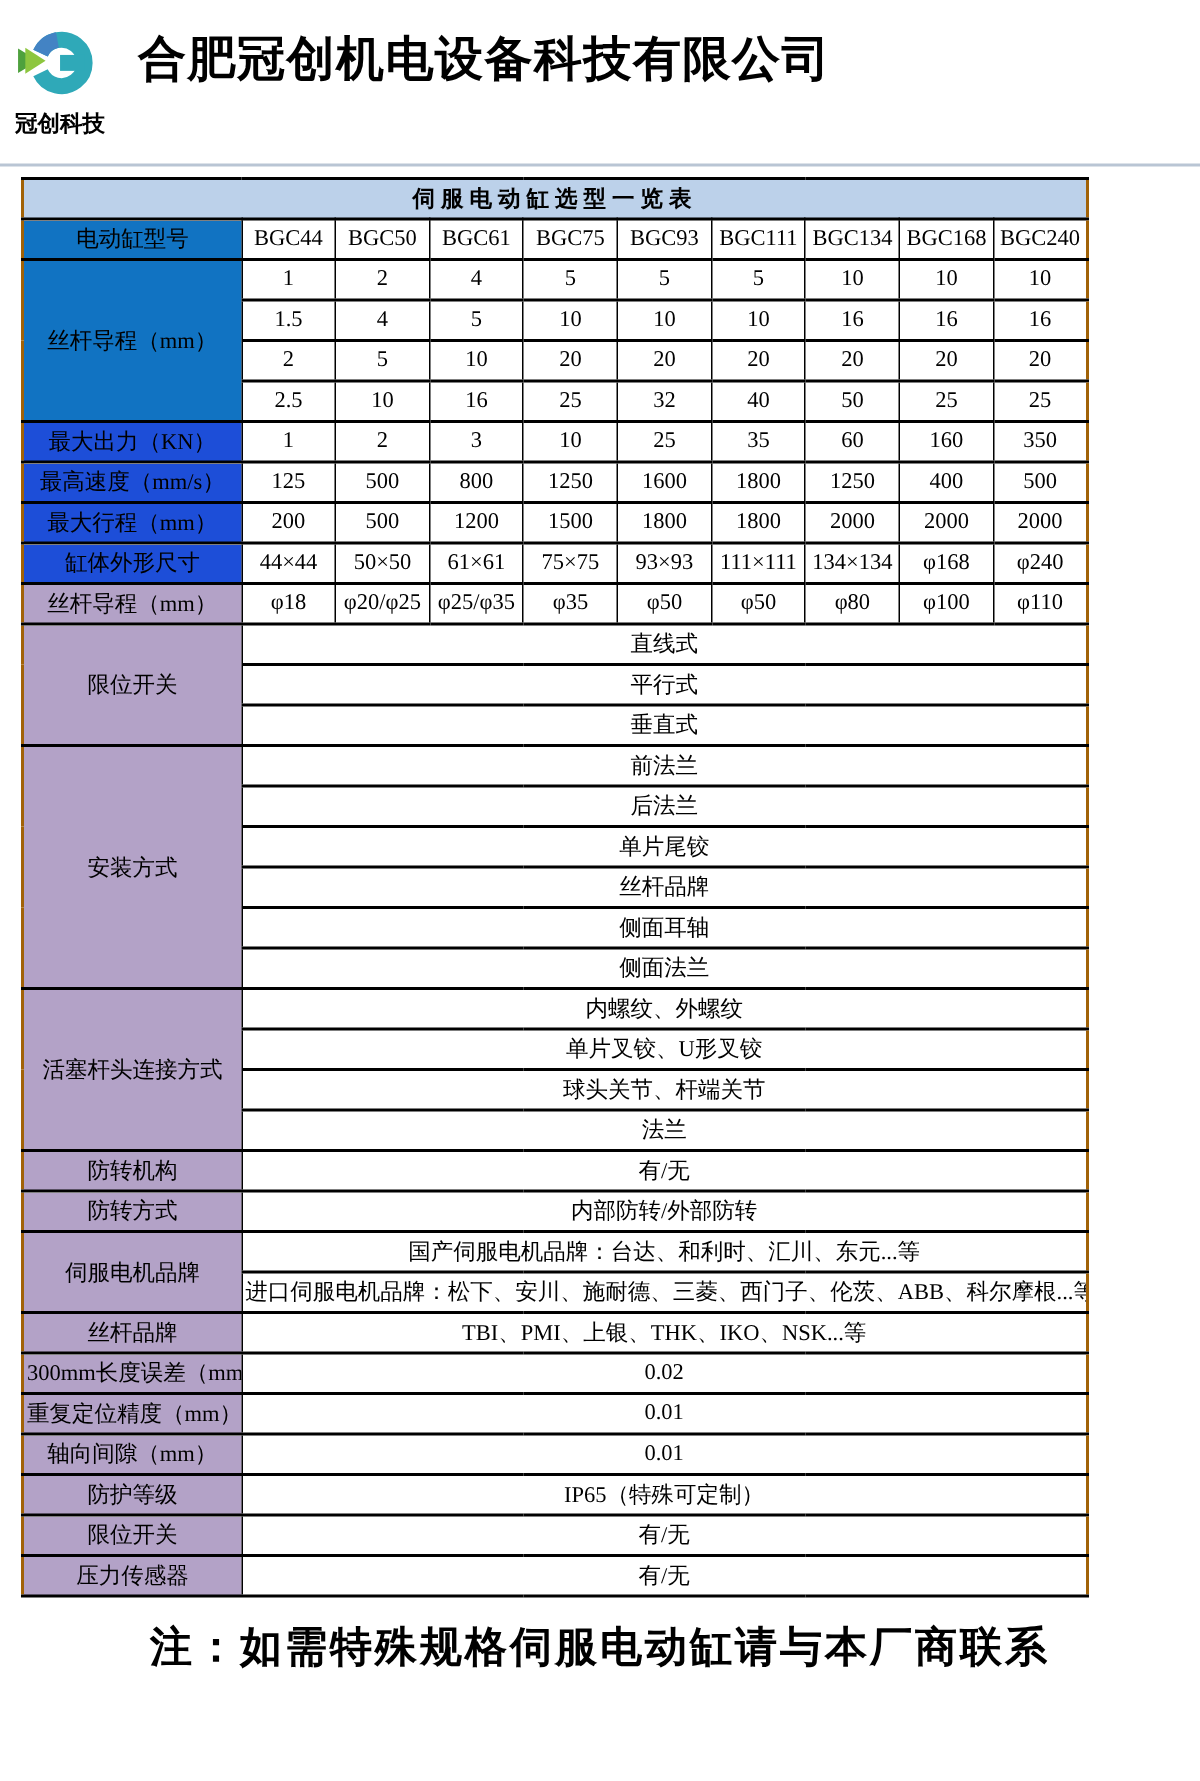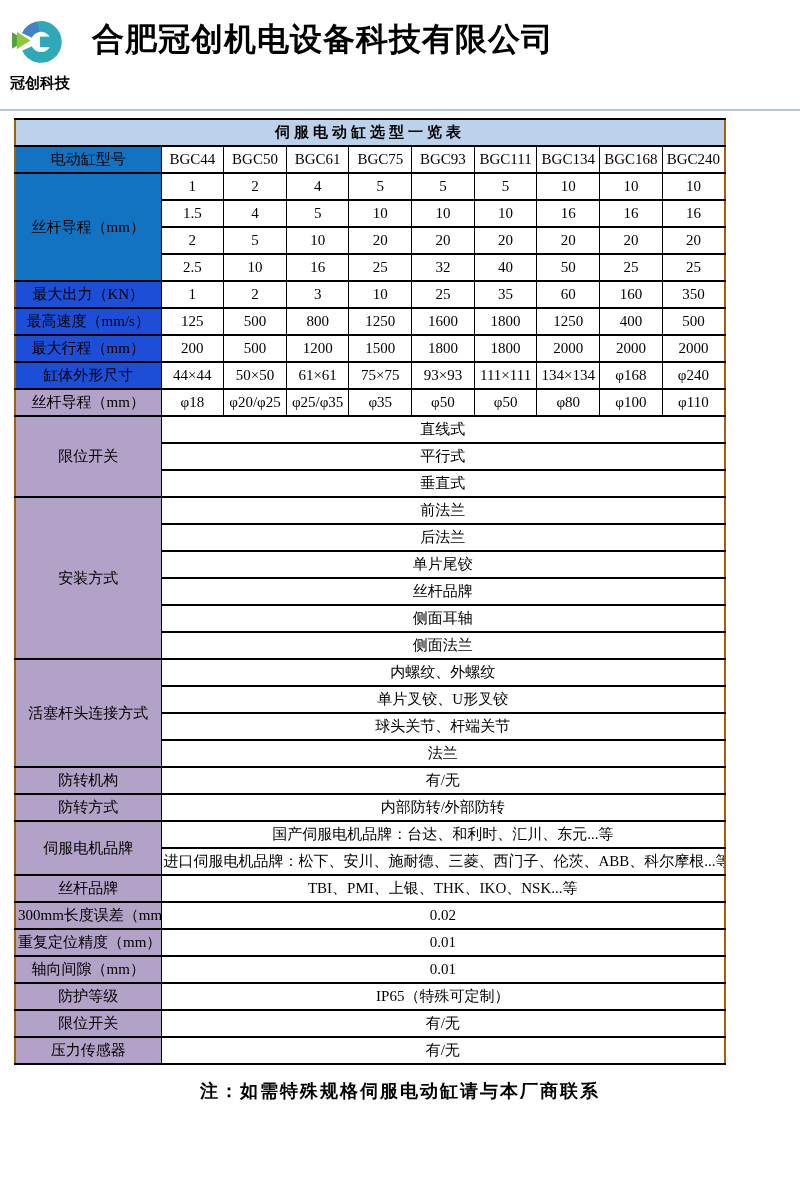--- a/index.html
+++ b/index.html
@@ -47,21 +47,21 @@
   td.row-label{border-right-width:2px;}
   td.c-dark{background:#1173c2;}
   td.c-blue{background:#1d4ed8;margin-left:40px;}
   td.c-purple{background:#b3a2c7;}
   td.small{font-size:14px;}
 
   
   .note{
     width:800px;
     text-align:center;
-    font-size:18px;
+    font-size:28px;
     font-weight:bold;
     margin-top:14px;
     letter-spacing:2px;
   }
 </style>
 </head>
 <body>
 
 <div class="page">
 

